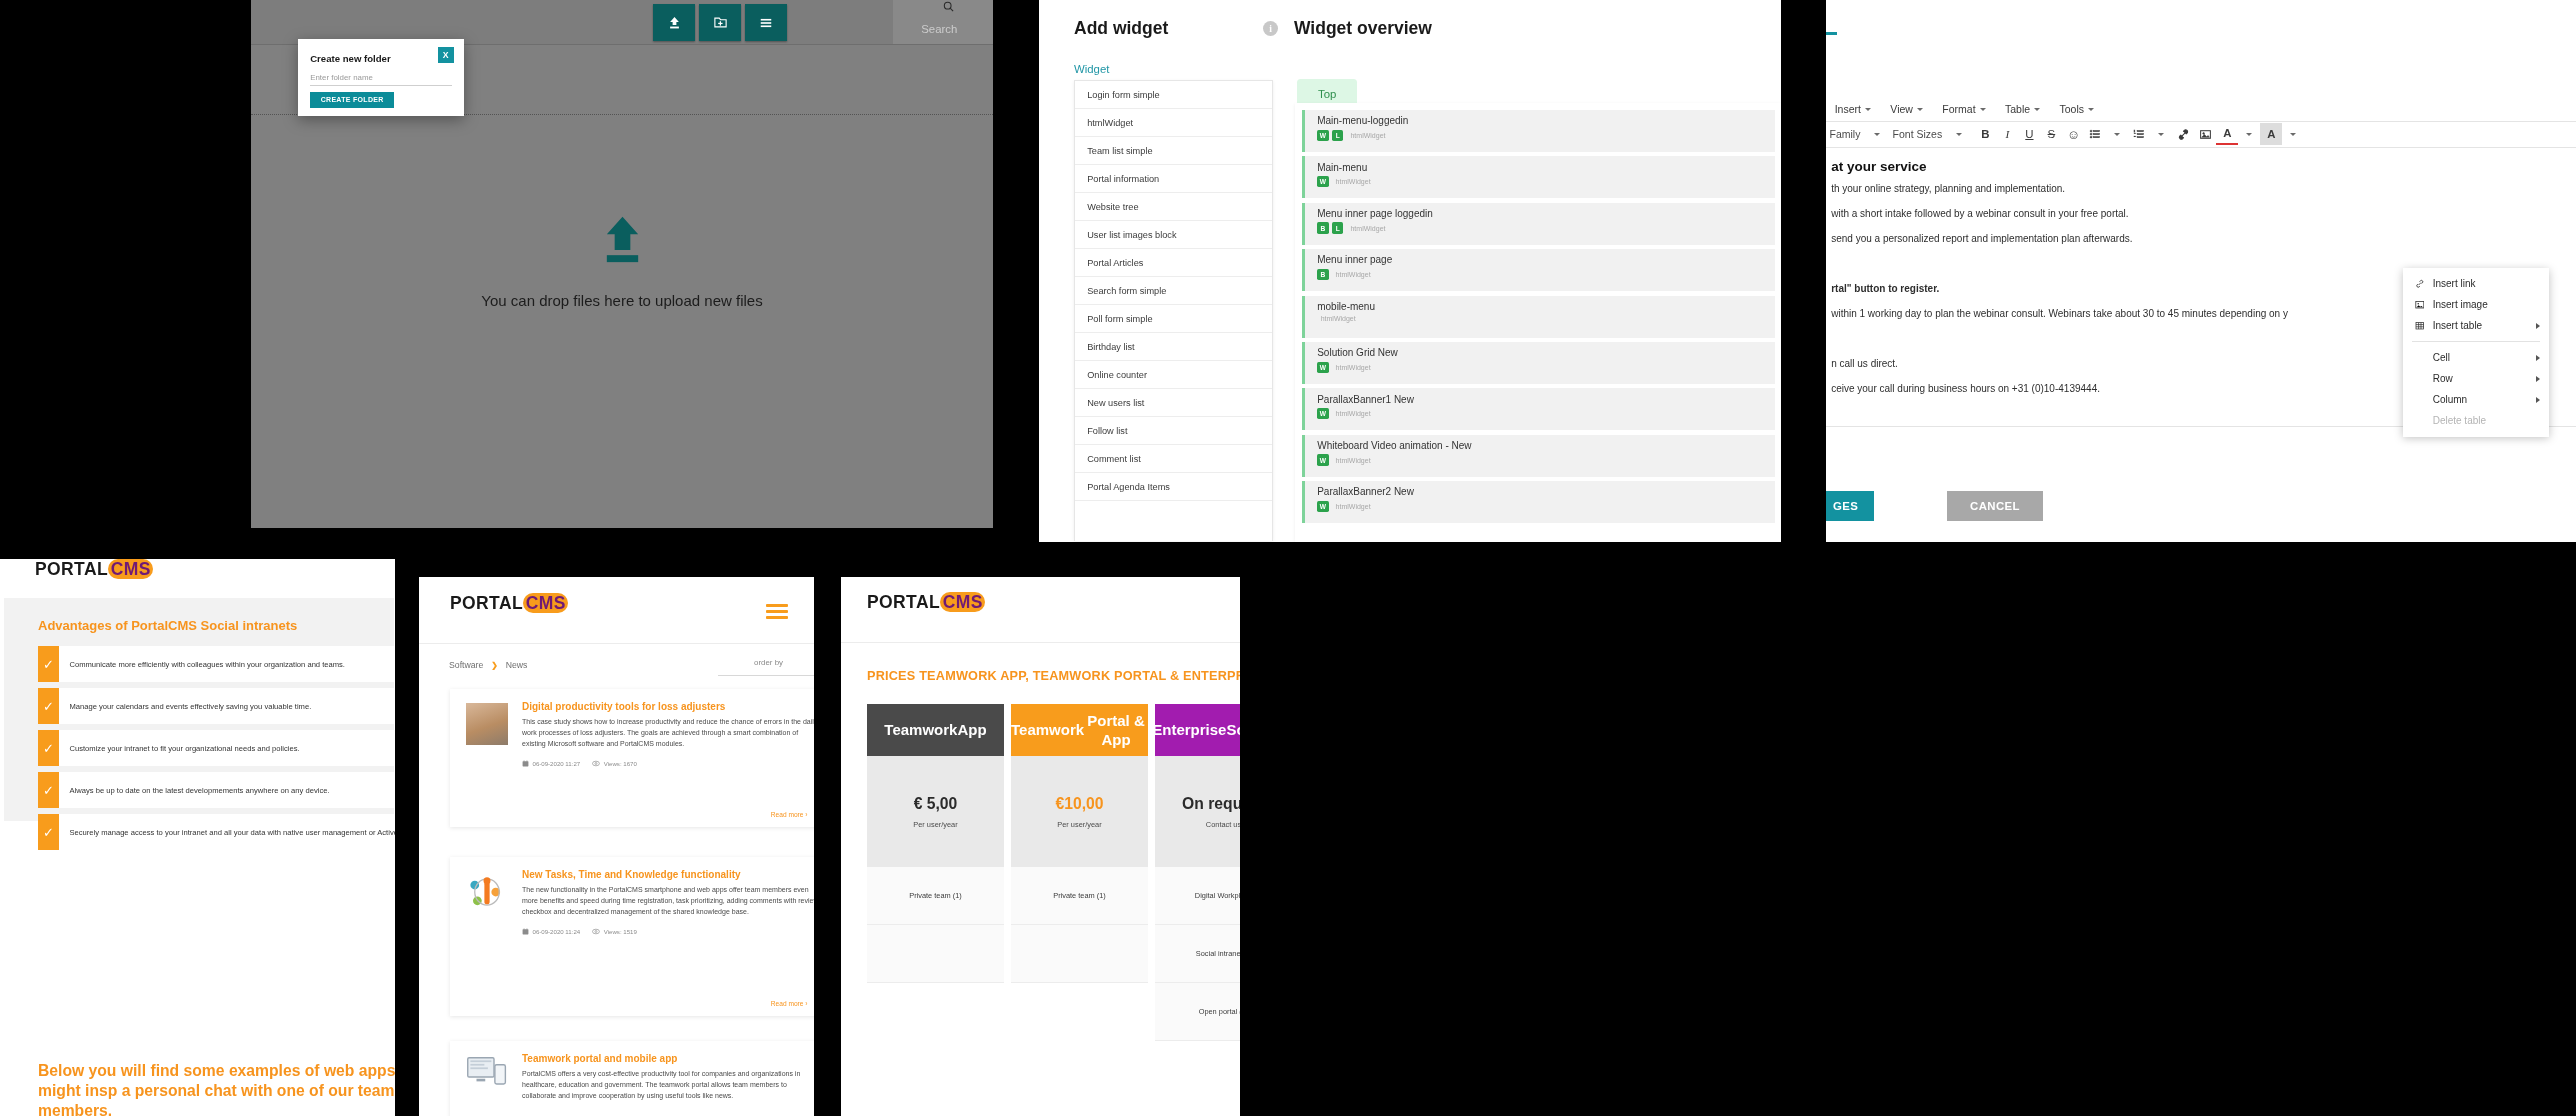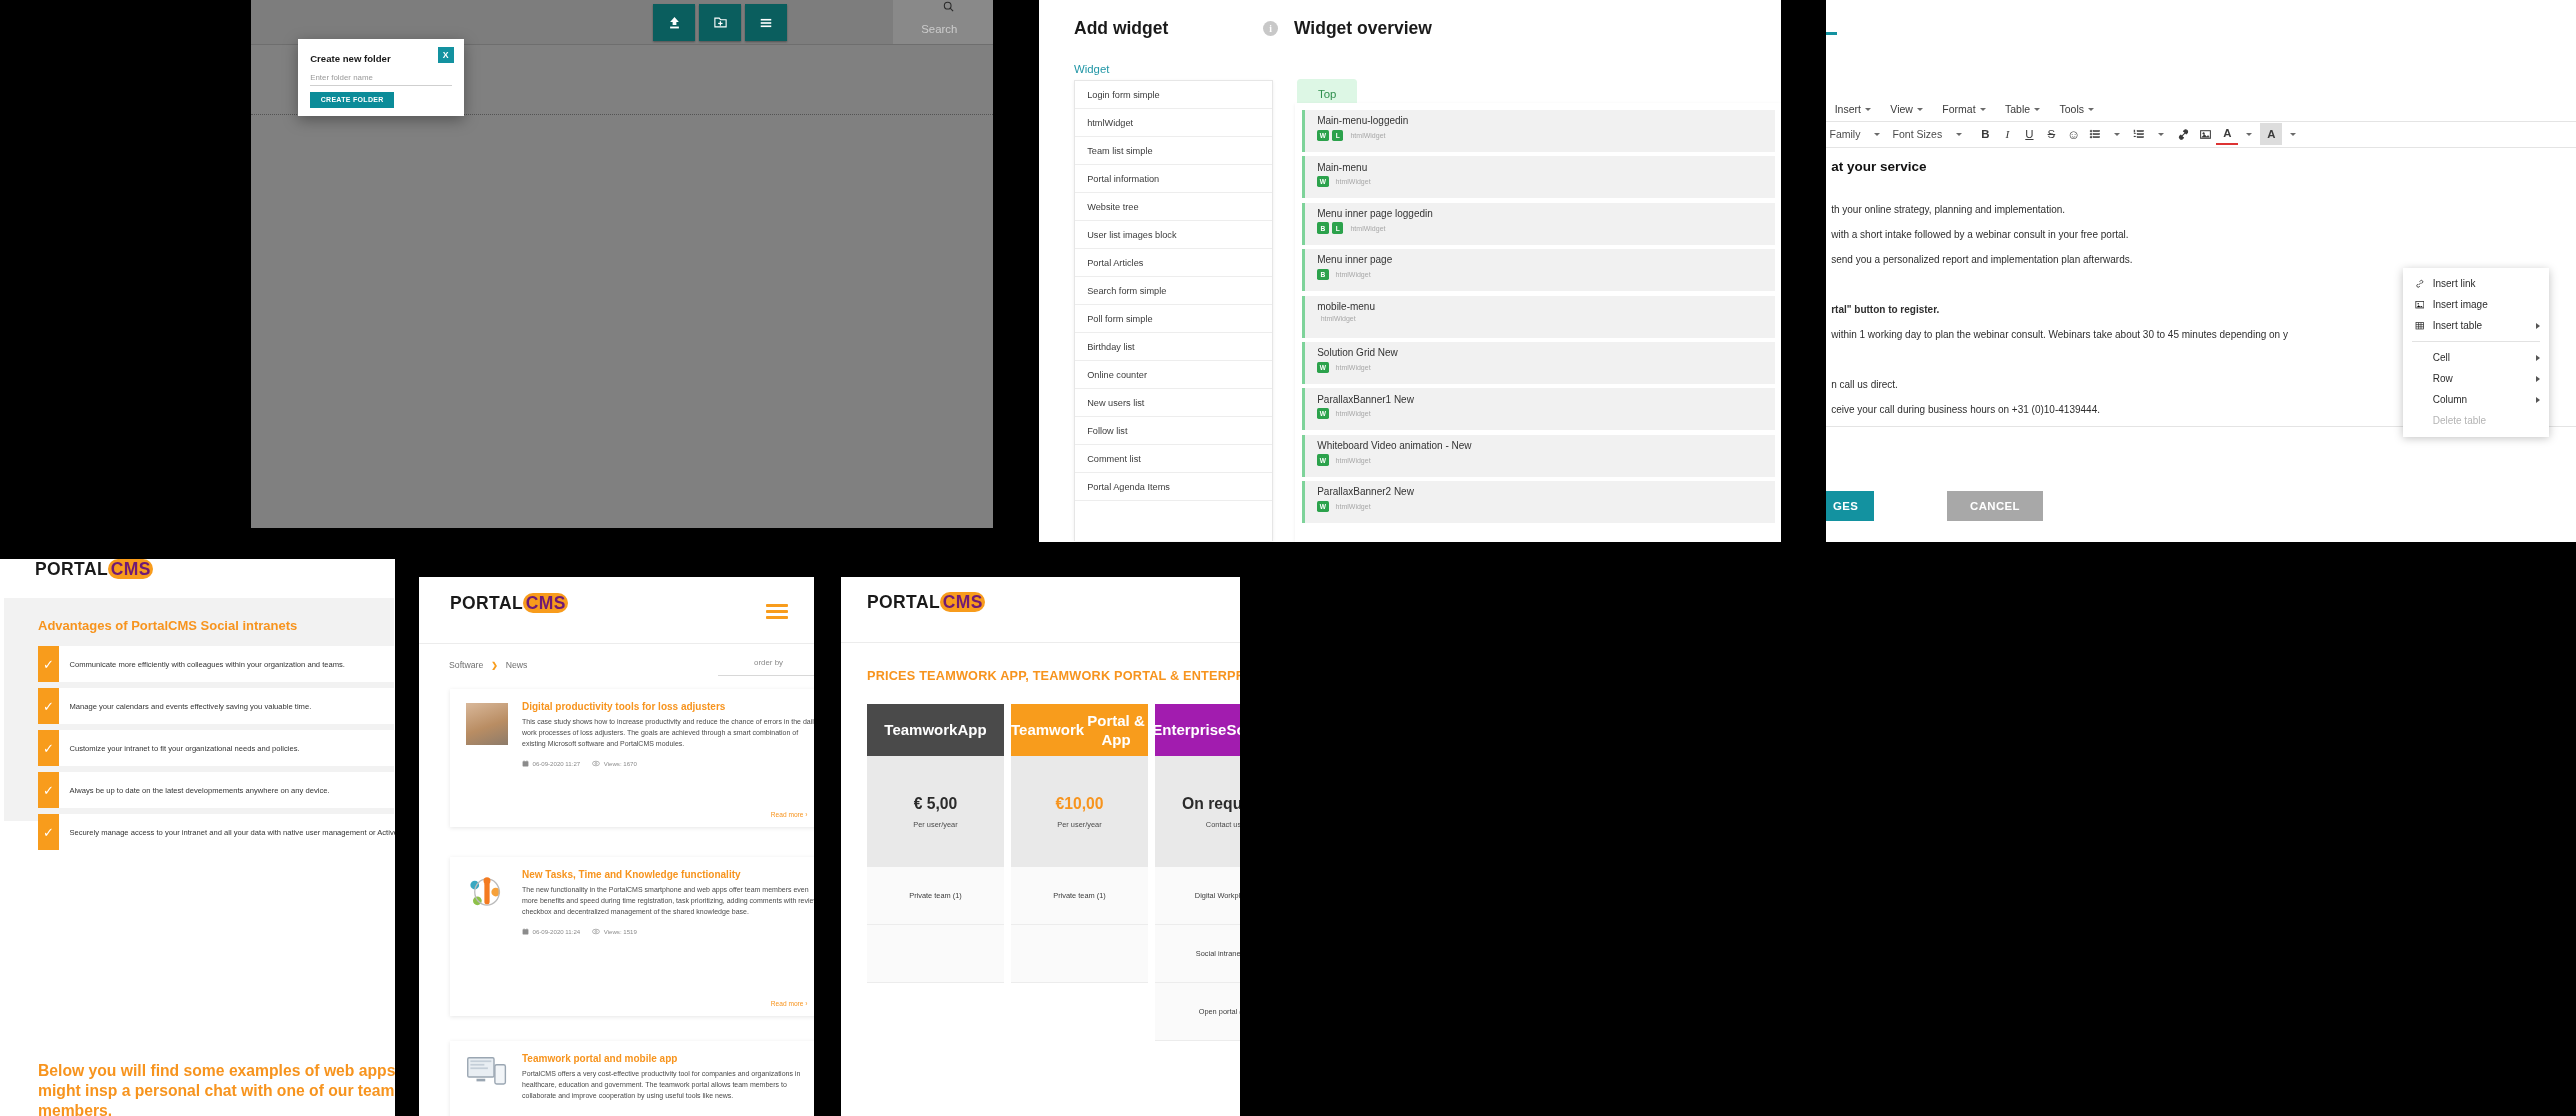--- a/index.html
+++ b/index.html
@@ -155,21 +155,21 @@
   #ed-toolbar {
     position:absolute; left:0; top:121px; width:750px; height:27px;
     border-bottom:0.9px solid #e4e4e4; display:flex; align-items:center; padding-left:3.5px; gap:0;
   }
   .tb-select { display:flex; align-items:center; font-size:10.5px; color:#4a4a4a; cursor:pointer; }
   .tb-select .caret { margin-left:14px; }
   .tb-sep { width:12.2px; }
   .tb-btn { width:22px; height:22px; display:flex; align-items:center; justify-content:center; cursor:pointer; font-size:11.4px; color:#3a3a3a; }
   .tb-btn svg { fill:#3a3a3a; stroke:#3a3a3a; }
   #ed-body { position:absolute; left:0; top:150px; width:750px; height:262px; padding:8.7px 12.2px 0 5.2px; }
-  #ed-h1 { font-size:13.5px; font-weight:bold; color:#111; margin-bottom:30px; }
+  #ed-h1 { font-size:13.5px; font-weight:bold; color:#111; margin-bottom:9px; }
   .ed-p { font-size:10px; color:#2e2e2e; margin-bottom:13px; line-height:1.2; white-space:nowrap; }
   .ed-p.bold { font-weight:bold; }
   #ed-bottomrule { position:absolute; left:0; top:426px; width:750px; height:0.9px; background:#e4e4e4; }
   #ed-save {
     position:absolute; left:-8.7px; top:491px; height:30px; padding:0 15.7px;
     background:#1392a0; color:#fff; border:none; font-size:11.4px; font-weight:bold;
     letter-spacing:0.4px; display:flex; align-items:center; cursor:pointer;
     font-family:"Liberation Sans", sans-serif;
   }
   #ed-cancel {
@@ -330,20 +330,29 @@
               <line x1="15" y1="15" x2="20.5" y2="20.5"></line>
             </svg>
         </span>
         <input id="fm-search-input" placeholder="Search" style="">
       </div>
     </div>
 
     <div id="fm-divider"></div>
     <div id="fm-dashed"></div>
 
+    <div id="fm-dropzone">
+      <span id="fm-upload-arrow">
+        <svg width="47" height="49" viewBox="0 0 54 56">
+          <path d="M27 2 L45 22 H36 V40 H18 V22 H9 Z"></path>
+          <rect x="9" y="46" width="36" height="8"></rect>
+        </svg>
+      </span>
+      <div id="fm-drop-text">You can drop files here to upload new files</div>
+    </div>
 
     <div id="fm-modal">
       <div id="fm-modal-title">Create new folder</div>
       <div id="fm-modal-close">X</div>
       <input id="fm-modal-input" placeholder="Enter folder name" style="">
       <button id="fm-modal-submit">CREATE FOLDER</button>
     </div>
   </div>
 
   <div id="panel-widgets">

